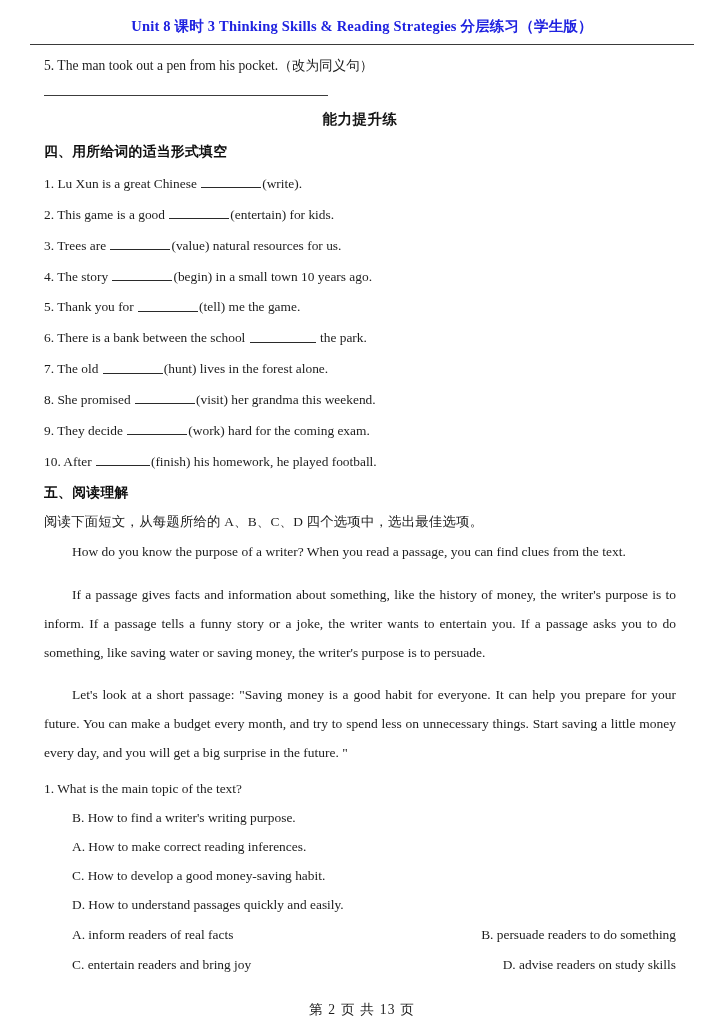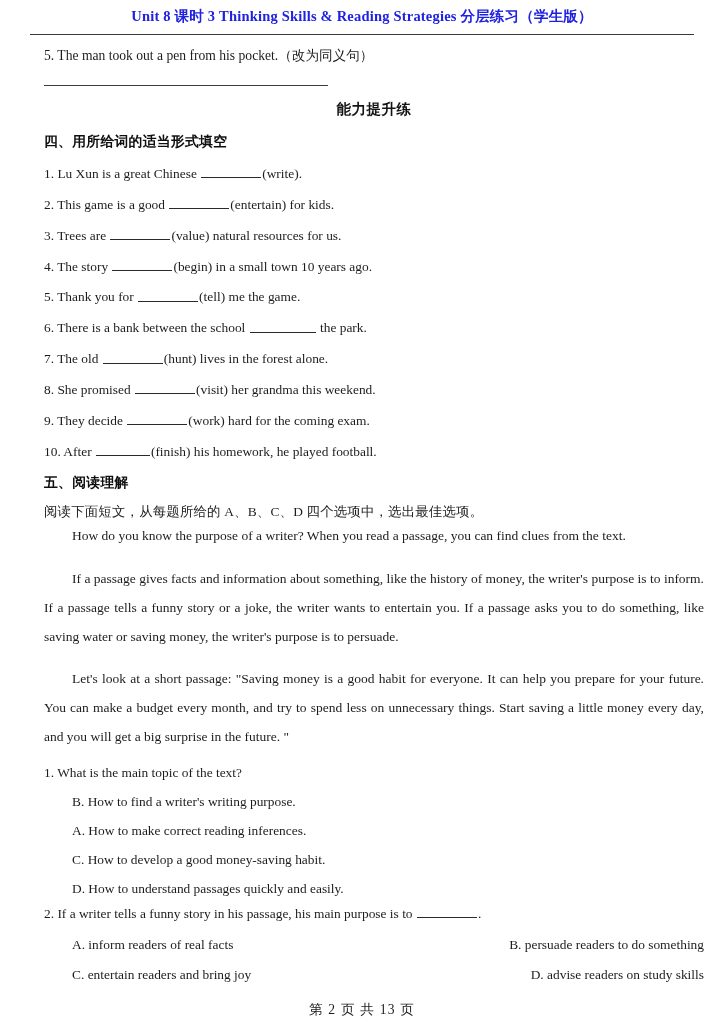--- a/index.html
+++ b/index.html
@@ -22,21 +22,21 @@
     position: relative;
     width: 724px;
     height: 1024px;
     box-sizing: border-box;
     padding: 0;
   }
 
   
   .doc-header {
     text-align: center;
-    padding-top: 8px;
+    padding-top: 18px;
     padding-left: 30px;
     padding-right: 30px;
   }
   .doc-header-title {
     font-family: "Liberation Serif", "DejaVu Serif", serif;
     font-weight: bold;
     font-size: 14.5px;
     letter-spacing: 0.2px;
     color: #1f22e0;
     line-height: 1.2;
@@ -44,21 +44,21 @@
   }
   .header-rule {
     margin: 9px 30px 0 30px;
     border: 0;
     border-top: 1.3px solid #3a3a3a;
     height: 0;
   }
 
   
   .content {
-    padding: 0 20px 0 44px;
+    padding: 0 48px 0 44px;
   }
 
   .qline {
     font-size: 13.6px;
     line-height: 1.25;
     margin-top: 13px;
     color: #1c1c1c;
     white-space: nowrap;
   }
 
@@ -118,21 +118,21 @@
 
   .passage {
     font-size: 13.5px;
     line-height: 29px;
     text-align: justify;
     text-justify: inter-word;
     text-indent: 28px;
     margin-top: 4px;
     color: #1c1c1c;
   }
-  .passage:first-of-type { margin-top: 0; }
+  .passage:first-of-type { margin-top: 6px; }
 
   .q-stem {
     font-size: 13.4px;
     line-height: 1.2;
     margin-top: 8px;
     color: #1c1c1c;
     white-space: nowrap;
   }
 
   .opt-single {
@@ -228,23 +228,20 @@
     <p class="passage">How do you know the purpose of a writer? When you read a passage, you can find clues from the text.</p>
     <p class="passage">If a passage gives facts and information about something, like the history of money, the writer's purpose is to inform. If a passage tells a funny story or a joke, the writer wants to entertain you. If a passage asks you to do something, like saving water or saving money, the writer's purpose is to persuade.</p>
     <p class="passage">Let's look at a short passage: "Saving money is a good habit for everyone. It can help you prepare for your future. You can make a budget every month, and try to spend less on unnecessary things. Start saving a little money every day, and you will get a big surprise in the future. "</p>
 
     <div class="q-stem">1. What is the main topic of the text?</div>
     <div class="opt-single">B. How to find a writer's writing purpose.</div>
     <div class="opt-single">A. How to make correct reading inferences.</div>
     <div class="opt-single">C. How to develop a good money-saving habit.</div>
     <div class="opt-single">D. How to understand passages quickly and easily.</div>
 
-    <div class="q-stem">
-      <span>2. If a writer tells a funny story in his passage, his main purpose is to </span><span class="blank"></span><span>.</span>
-    </div>
 
     <div class="opt-row">
       <span class="opt-cell first">A. inform readers of real facts</span>
       <span class="opt-cell">B. persuade readers to do something</span>
     </div>
     <div class="opt-row">
       <span class="opt-cell first">C. entertain readers and bring joy</span>
       <span class="opt-cell">D. advise readers on study skills</span>
     </div>
 

